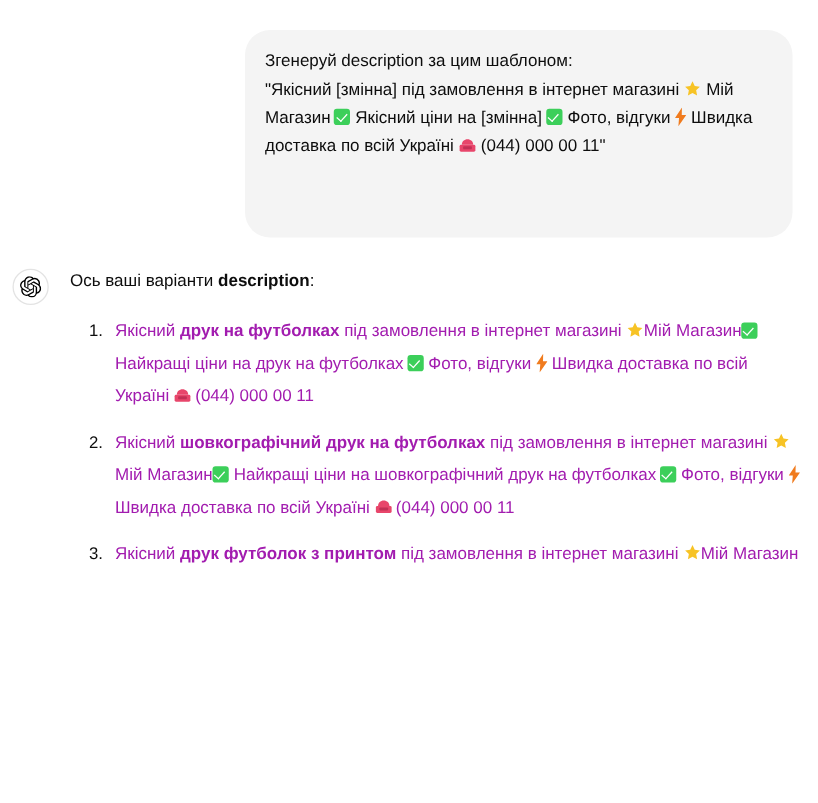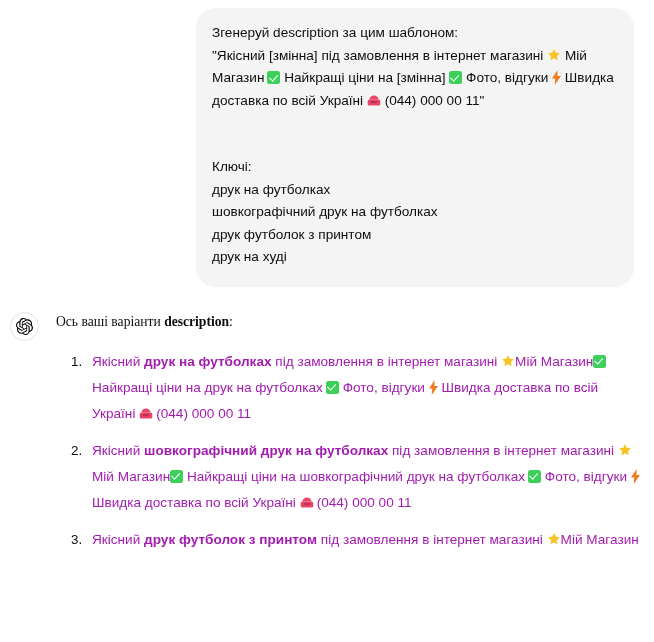--- a/index.html
+++ b/index.html
@@ -18,21 +18,21 @@
 
   .conversation {
     width: 654px;
     position: relative;
   }
 
   
   .user-turn {
     display: flex;
     justify-content: flex-end;
-    padding: 0 20px 0 0;
+    padding: 16px 20px 0 0;
   }
   .user-bubble {
     background: #f4f4f4;
     border-radius: 20px;
     padding: 14px 18px 18px 16px;
     max-width: 438px;
     box-sizing: border-box;
     margin-top: 8px;
   }
   .user-bubble p {
@@ -71,21 +71,20 @@
     flex: 1;
     padding-left: 17px;
     padding-right: 2px;
   }
   .assistant-intro {
     margin: 0;
     font-size: 13.6px;
     line-height: 22px;
     color: #0d0d0d;
     padding-top: 2px;
-    font-family: Liberation Serif, serif;
   }
   .assistant-intro b { font-weight: 700; }
 
   ol.variants {
     margin: 16px 0 0 0;
     padding: 0 0 0 30px;
     list-style: decimal;
     font-size: 13.6px;
     line-height: 26px;
   }
@@ -141,34 +140,33 @@
 </head>
 <body>
 
 <div class="conversation">
 
   <div class="user-turn">
     <div class="user-bubble">
 
       <p><span>Згенеруй description за цим шаблоном:</span><br><span>"Якісний [змінна] під замовлення в інтернет магазині </span><span class="emo emo-star"><svg width="14" height="14" viewBox="0 0 24 24">
               <path d="M12 1.6l3.1 6.6 7 .9-5.1 4.9 1.3 7.1L12 17.7 5.7 21.1 7 14 1.9 9.1l7-.9z" fill="#f7c325"></path>
-            </svg></span><span> Мій Магазин</span><span class="sp"></span><span class="emo emo-check"></span><span> Найкращі ціни на [змінна] </span><span class="emo emo-check"></span><span> Фото, відгуки </span><span class="emo emo-bolt"><svg width="9" height="15" viewBox="0 0 12 20">
+            </svg></span><span> Мій Магазин</span><span class="sp"></span><span class="emo emo-check"></span><span> Якісний ціни на [змінна] </span><span class="emo emo-check"></span><span> Фото, відгуки </span><span class="emo emo-bolt"><svg width="9" height="15" viewBox="0 0 12 20">
               <path d="M7.4 0L0 11.2h4.3L3.6 20 12 7.9H7.2z" fill="#f07b1e"></path>
             </svg></span><span> Швидка доставка по всій Україні </span><span class="emo emo-phone"><svg width="14" height="13" viewBox="0 0 20 18">
               <rect x="1" y="8" width="18" height="8" rx="1.6" fill="#e8466b"></rect>
               <path d="M3.5 8C3.5 4.4 6.3 1.8 10 1.8S16.5 4.4 16.5 8z" fill="#e8466b"></path>
               <rect x="5" y="9.6" width="10" height="3.4" rx="1" fill="#c23055"></rect>
             </svg></span><span> (044) 000 00 11"</span></p>
 
       <div class="blank-line"></div>
 
 
       <div class="blank-line"></div>
 
-      <p><span>Ключі:</span><br><span>друк на футболках</span><br><span>шовкографічний друк на футболках</span><br><span>друк футболок з принтом</span><br><span>друк на худі</span></p>
 
     </div>
   </div>
 
   <div class="assistant-turn">
 
     <div class="avatar">
       <svg width="17" height="17" viewBox="0 0 24 24" fill="none">
         <path d="M22.28 9.82a5.98 5.98 0 0 0-.52-4.91 6.05 6.05 0 0 0-6.51-2.9A6.07 6.07 0 0 0 4.98 4.18a5.98 5.98 0 0 0-4 2.9 6.05 6.05 0 0 0 .75 7.1 5.98 5.98 0 0 0 .51 4.91 6.05 6.05 0 0 0 6.52 2.9A5.98 5.98 0 0 0 13.26 24a6.05 6.05 0 0 0 5.77-4.19 5.98 5.98 0 0 0 4-2.9 6.05 6.05 0 0 0-.75-7.09zM13.26 22.43a4.48 4.48 0 0 1-2.88-1.04l.14-.08 4.78-2.76a.79.79 0 0 0 .39-.68v-6.74l2.02 1.17a.07.07 0 0 1 .04.06v5.58a4.5 4.5 0 0 1-4.49 4.49zM3.6 18.3a4.47 4.47 0 0 1-.54-3.01l.14.09 4.78 2.76a.77.77 0 0 0 .78 0l5.84-3.37v2.33a.08.08 0 0 1-.03.07l-4.83 2.79a4.5 4.5 0 0 1-6.14-1.65zM2.34 7.9a4.48 4.48 0 0 1 2.34-1.97v5.68a.77.77 0 0 0 .39.67l5.81 3.36-2.02 1.17a.08.08 0 0 1-.07 0L4 14.03A4.5 4.5 0 0 1 2.34 7.9zm16.6 3.86L13.1 8.38l2.02-1.16a.07.07 0 0 1 .07 0l4.83 2.79a4.49 4.49 0 0 1-.68 8.1v-5.68a.79.79 0 0 0-.39-.67zm2.01-3.02l-.14-.09-4.77-2.78a.78.78 0 0 0-.79 0L9.41 9.24V6.9a.07.07 0 0 1 .03-.06l4.83-2.79a4.49 4.49 0 0 1 6.67 4.65zM8.31 12.86l-2.02-1.17a.08.08 0 0 1-.04-.06V6.06a4.49 4.49 0 0 1 7.37-3.45l-.14.08-4.78 2.76a.79.79 0 0 0-.39.68zm1.1-2.36l2.6-1.5 2.6 1.5v3l-2.6 1.5-2.6-1.5z" fill="#000000"></path>
       </svg>

